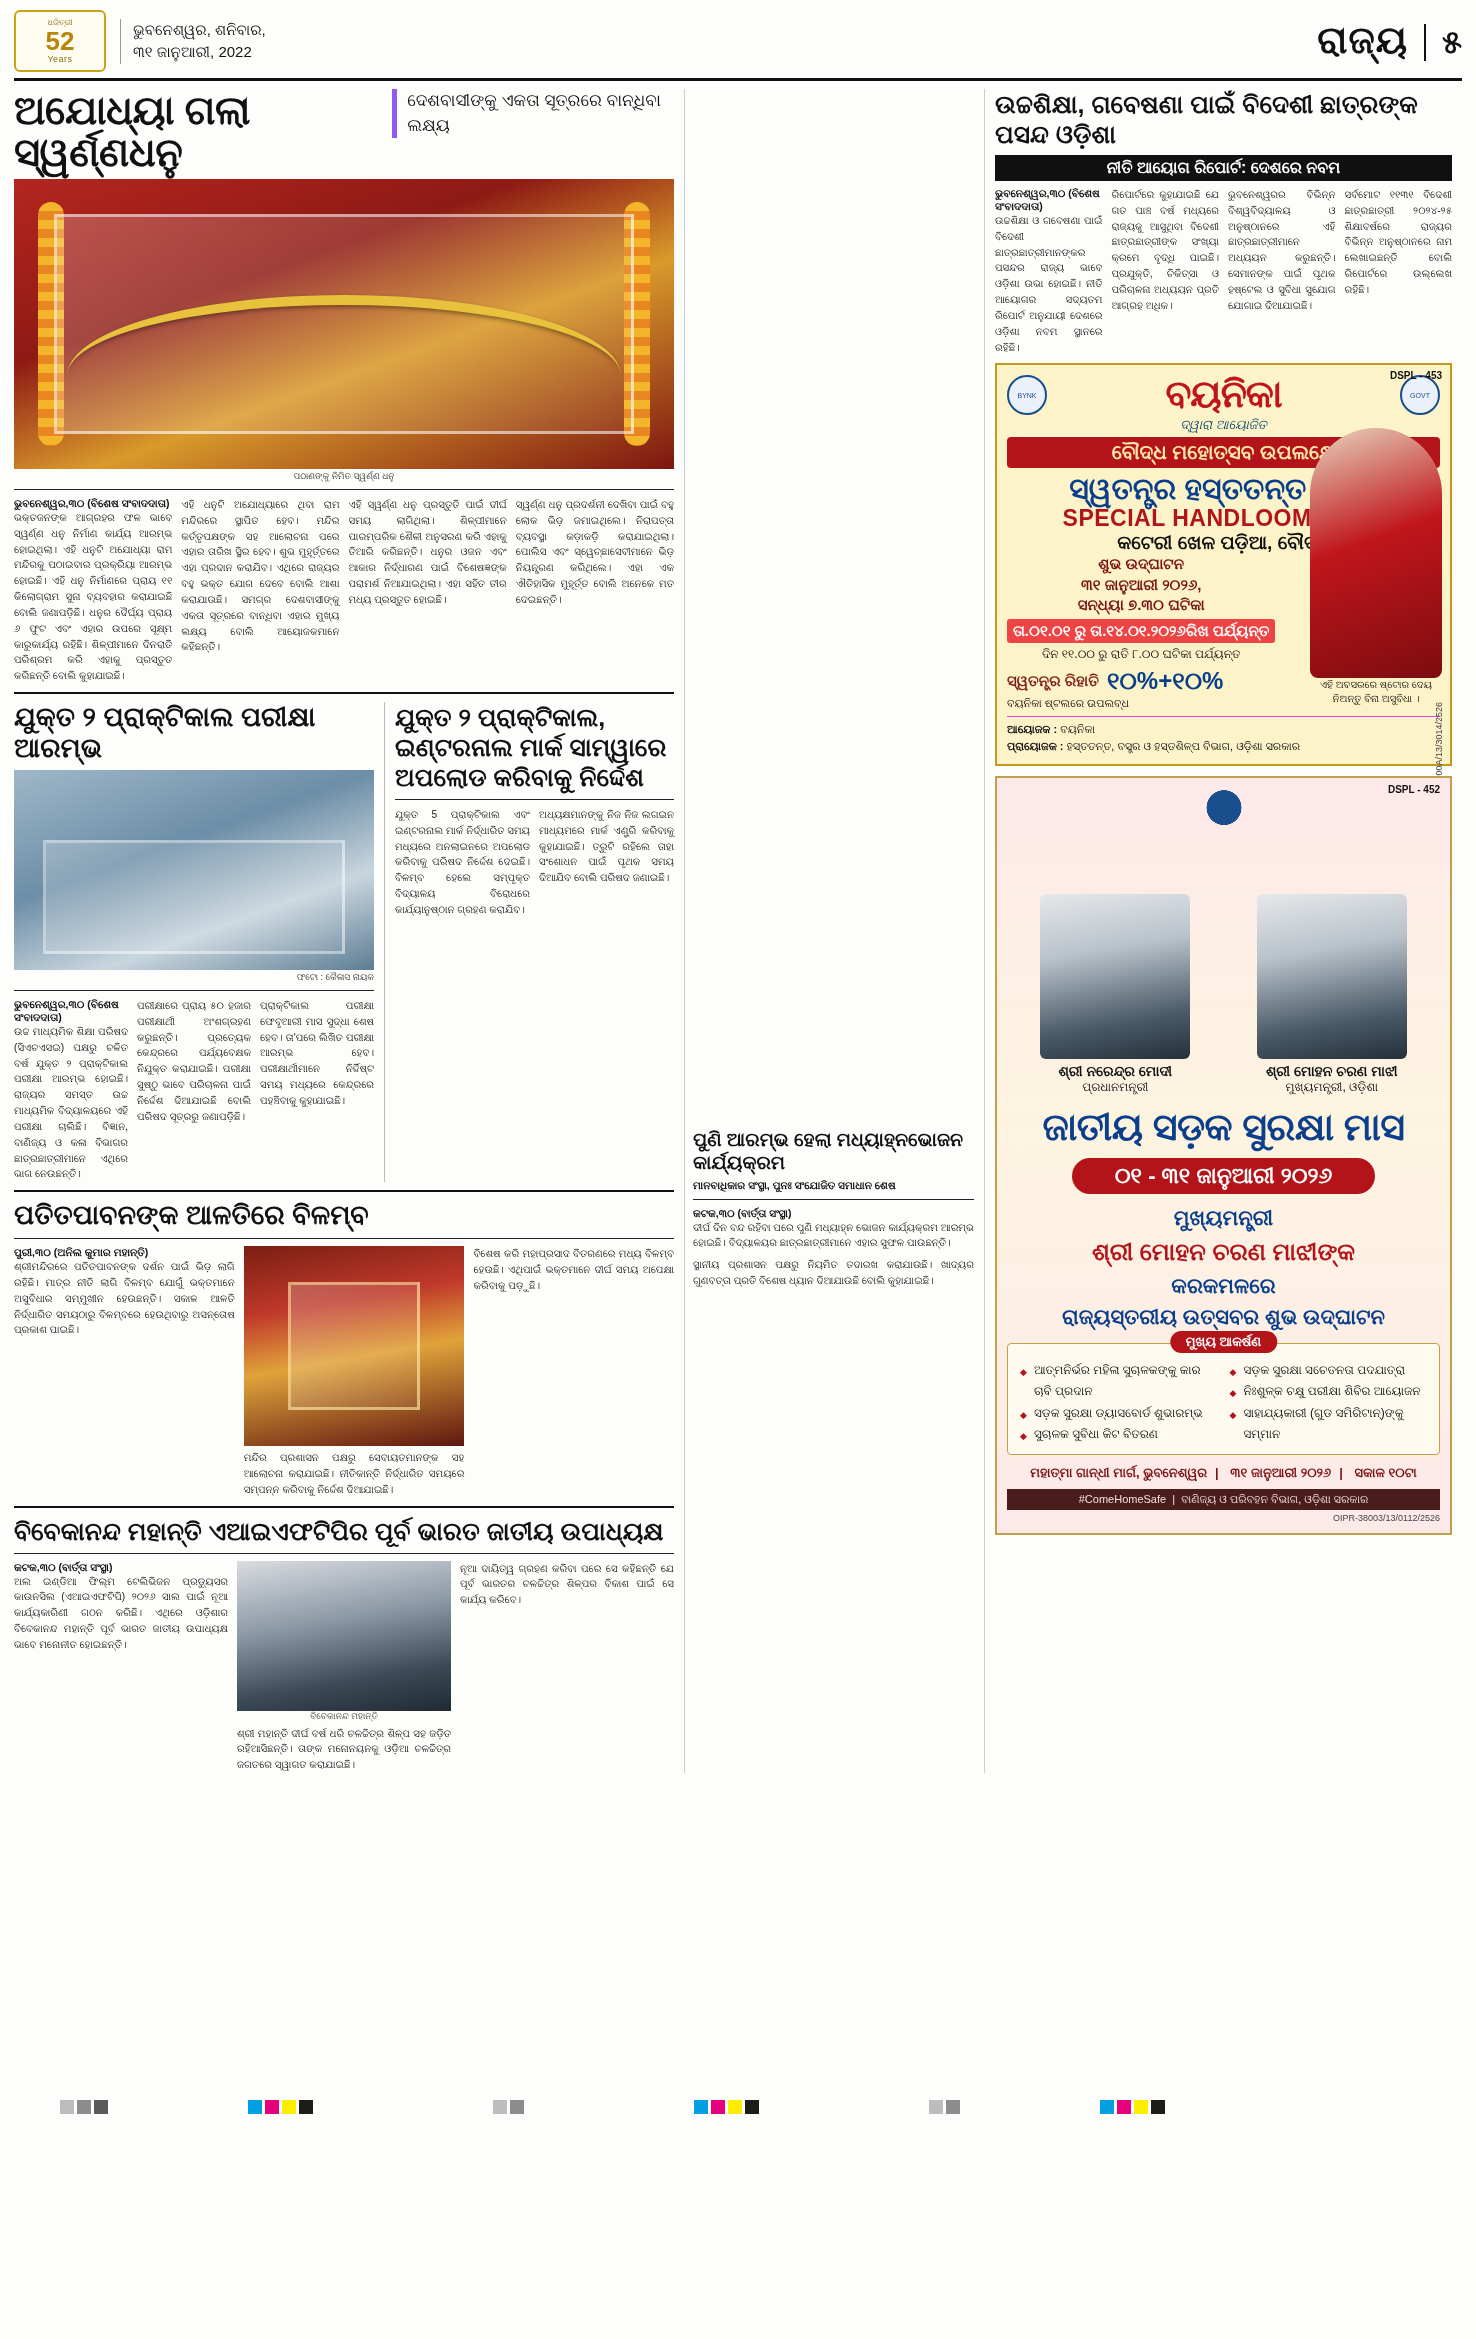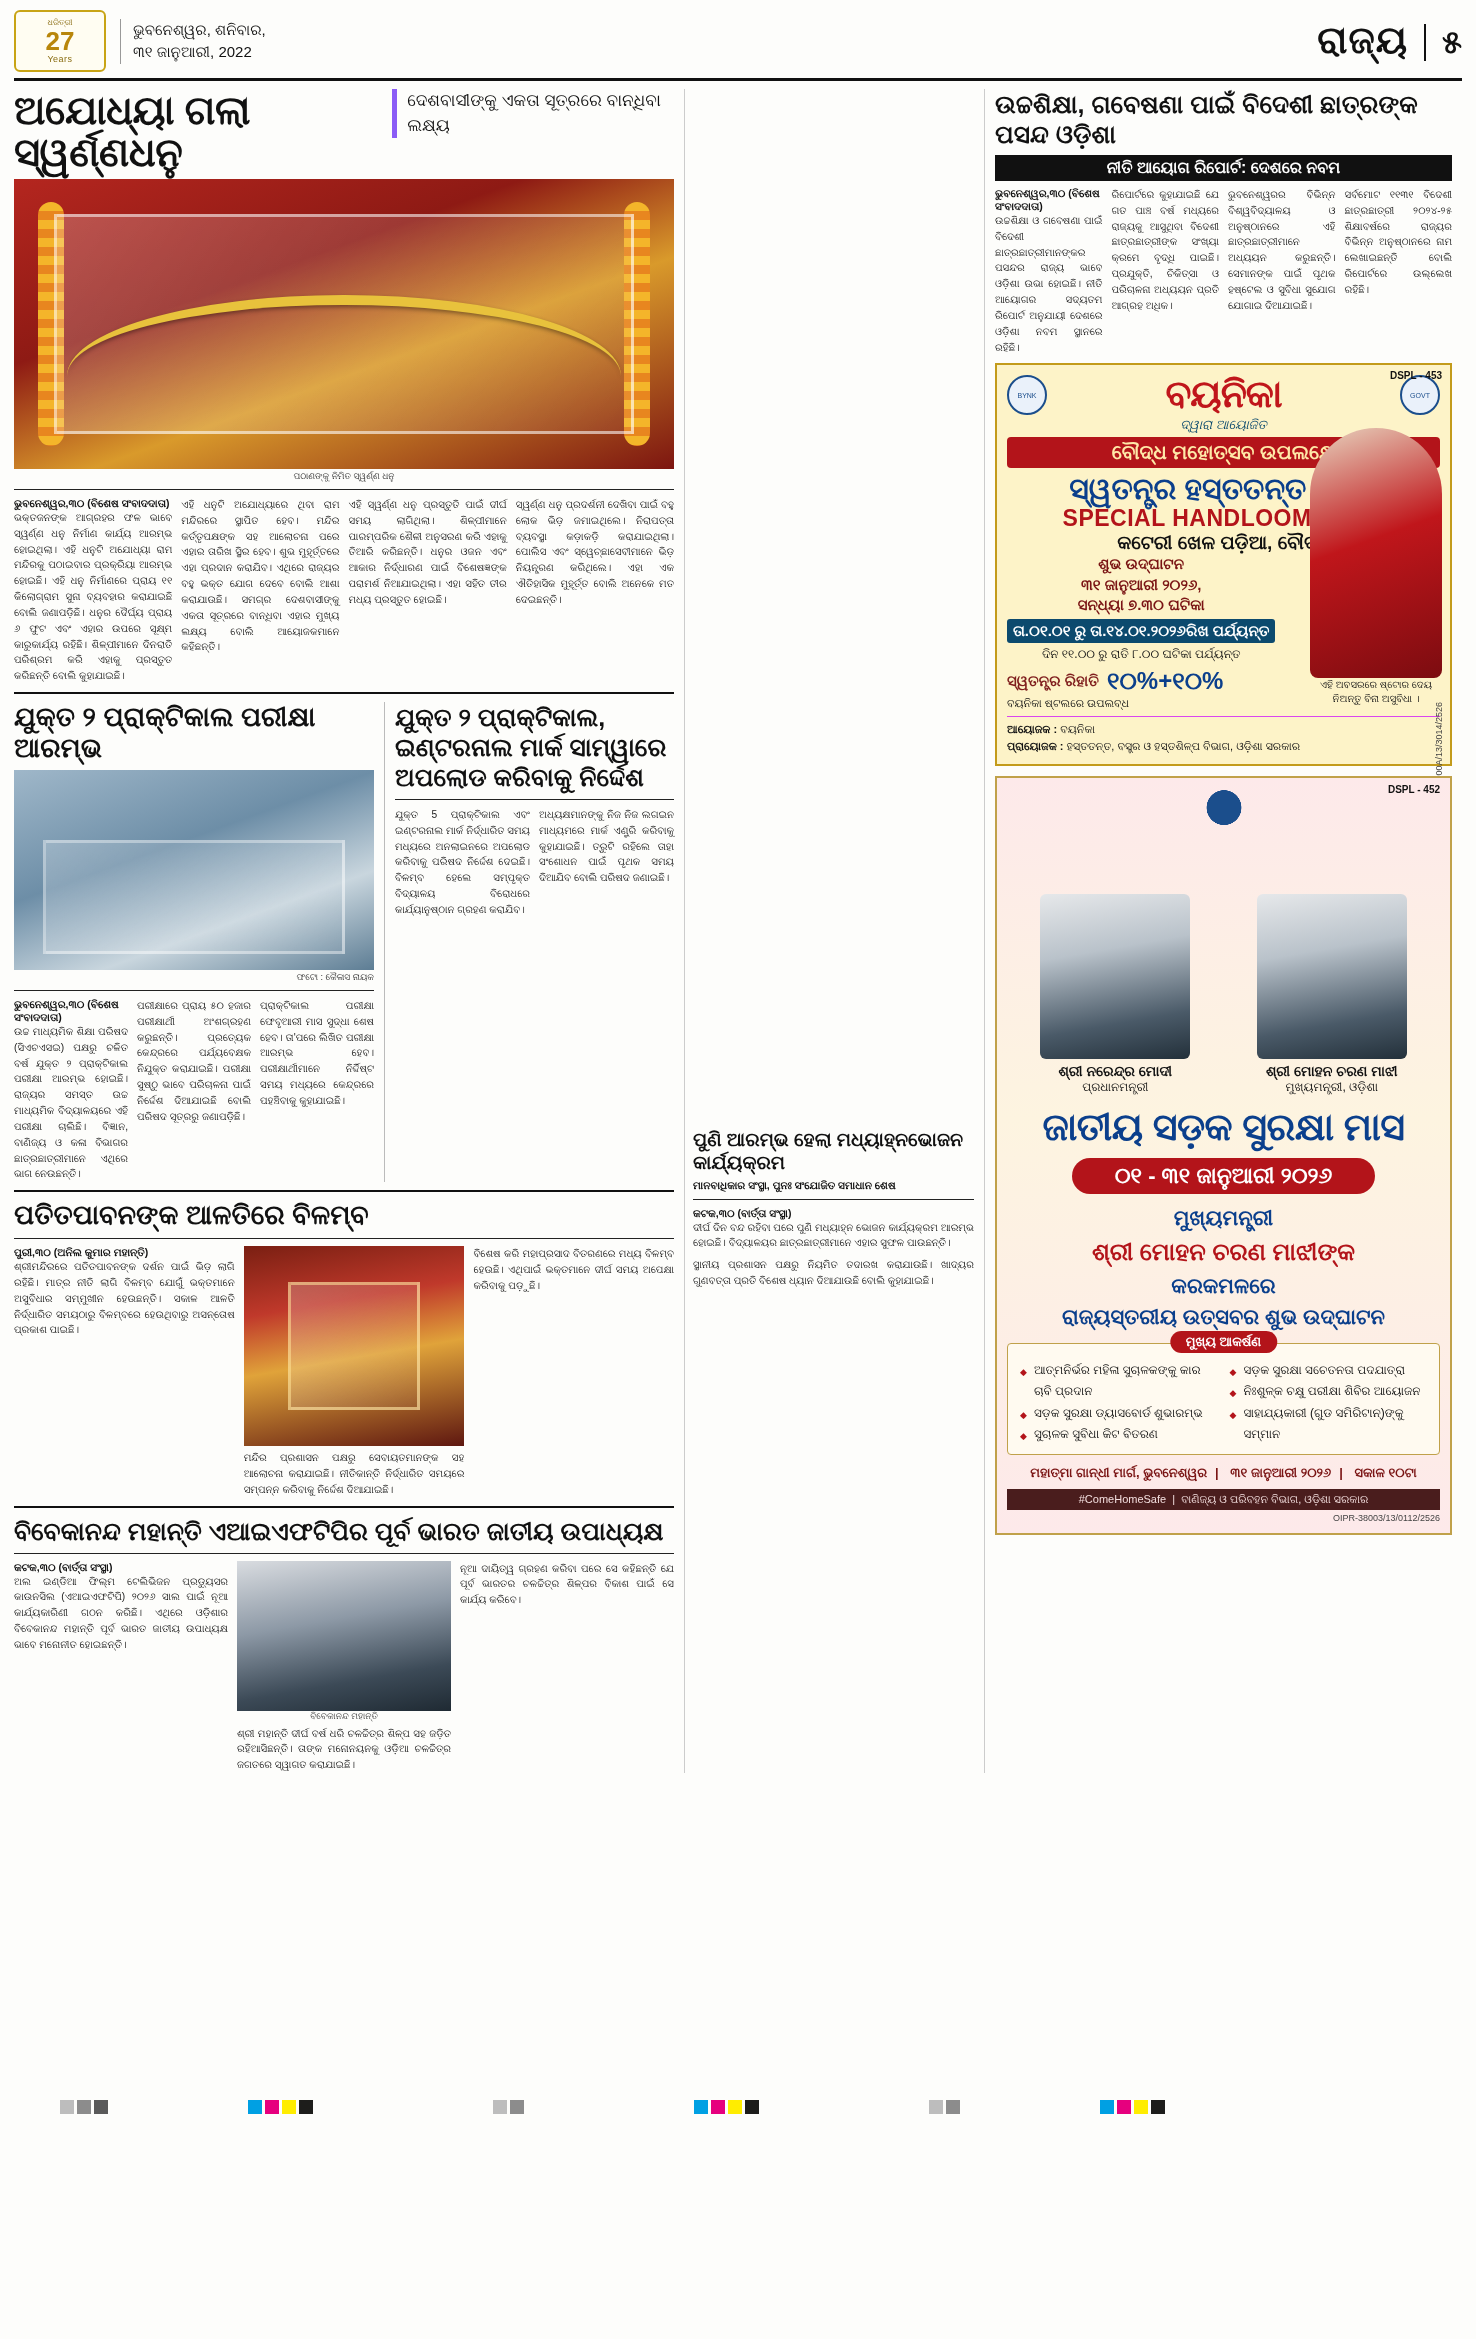--- a/index.html
+++ b/index.html
@@ -87,21 +87,21 @@
   .ad-band { background:#b3141a; color:#ffe9a8; font-weight:bold; font-size:20px; text-align:center; padding:4px; border-radius:4px; margin:4px 0; }
   .ad-big { text-align:center; font-size:30px; font-weight:bold; color:#0b3f8c; line-height:1.1; }
   .ad-eng { text-align:center; font-size:23px; font-weight:bold; color:#b3141a; letter-spacing:.5px; }
   .ad-place { text-align:center; font-size:19px; font-weight:bold; color:#111; }
   .model {
     position:absolute; right:8px; bottom:86px; width:132px; height:250px;
     background:linear-gradient(160deg,#e8d5c0 0%, #c0161b 45%, #7c0c10 100%);
     border-radius:66px 66px 8px 8px;
   }
   .ad-inaug { text-align:center; font-size:15px; line-height:1.35; color:#7a1414; font-weight:bold; }
-  .ad-dates { background:#0c4a6e; color:#fff; font-weight:bold; font-size:15px; text-align:center; padding:3px 4px; border-radius:3px; margin:4px 0; }
+  .ad-dates { background:#ef4444; color:#fff; font-weight:bold; font-size:15px; text-align:center; padding:3px 4px; border-radius:3px; margin:4px 0; }
   .ad-time { text-align:center; font-size:12px; }
   .ad-disc { text-align:center; font-size:24px; font-weight:bold; color:#0b3f8c; }
   .ad-foot { font-size:11px; line-height:1.5; border-top:1px solid #d946ef; margin-top:6px; padding-top:4px; }
   .oipr { font-size:9px; text-align:right; color:#444; }
 
   
   .ad-road {
     border:2px solid #c0a14a; background:linear-gradient(180deg,#fde9ea 0%, #fdf4e0 45%, #fde9ea 100%);
     padding:10px; margin-top:10px; position:relative;
   }
@@ -136,21 +136,21 @@
   .small-photo-cap { font-size:9px; text-align:center; color:#444; }
 </style>
 </head>
 <body>
 
 <div class="page">
 
   <div class="masthead">
     <div class="logo-badge">
       <div class="top">ଧରିତ୍ରୀ</div>
-      <div class="yr">27</div>
+      <div class="yr">52</div>
       <div class="yrs">Years</div>
     </div>
     <div class="mast-date">
       <div>ଭୁବନେଶ୍ୱର, ଶନିବାର,</div>
       <div>୩୧ ଜାନୁଆରୀ, 2022</div>
     </div>
     <div class="mast-right">
       <div class="mast-section">ରାଜ୍ୟ</div>
       <div class="mast-page">୫</div>
     </div>

